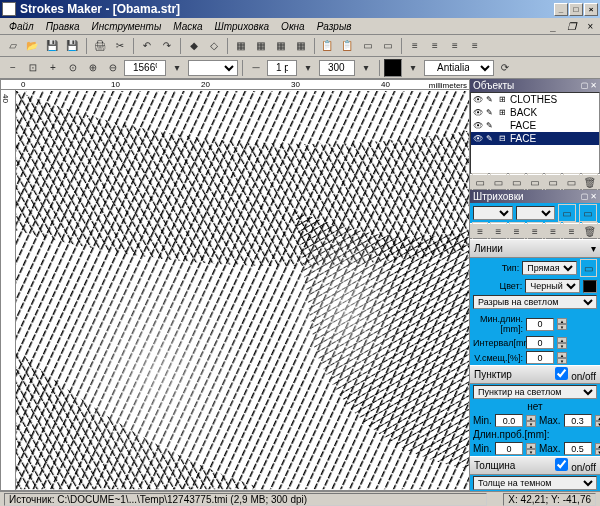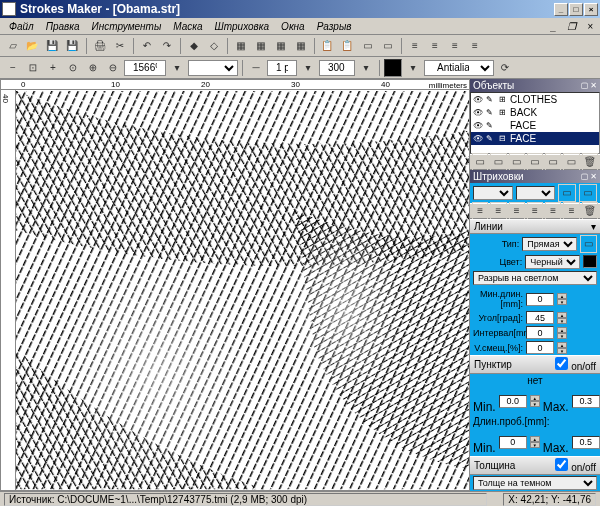--- a/index.html
+++ b/index.html
@@ -31,21 +31,21 @@
 .panel-title .pctl span { font-size: 8px; cursor: default; }
 .layer-list { background: #fff; height: 110px; overflow-y: auto; border: 1px inset #888; }
 .layer-list::-webkit-scrollbar { width: 12px; }
 .layer-list::-webkit-scrollbar-track { background: #d4d0c8; }
 .layer-list::-webkit-scrollbar-thumb { background: #bbb; border: 1px solid #888; }
 .layer-row { height: 13px; display: flex; align-items: center; padding: 0 2px; font-size: 9px; gap: 3px; }
 .layer-row .eye { width: 10px; font-size: 8px; }
 .layer-row .exp { width: 8px; font-size: 8px; }
 .layer-row.sel { background: #0a246a; color: #fff; }
 .panel-btns-row { height: 16px; background: #d4d0c8; display: flex; align-items: center; padding: 0 2px; gap: 2px; border-top: 1px solid #fff; border-bottom: 1px solid #888;}
-.prop-label { font-size: 12px; margin-top: 12px; }
+.prop-label { font-size: 10px; }
 .prop-row { display: flex; align-items: center; padding: 1px 3px; gap: 3px; }
 .prop-row label { font-size: 9px; width: 50px; text-align: right; }
 .prop-row input[type="text"] { width: 28px; height: 13px; border: 1px inset #888; font-size: 9px; text-align: center; }
 .prop-row select { height: 14px; border: 1px inset #888; font-size: 9px; flex: 1; }
 .spin { display: inline-flex; flex-direction: column; }
 .spin span { width: 10px; height: 6px; background: #d4d0c8; border: 1px solid #888; font-size: 5px; line-height: 4px; text-align: center; }
 .section-header { height: 24px; background: linear-gradient(to bottom, #eee, #ccc); font-size: 9px; padding: 1px 4px; border-top: 1px solid #fff; border-bottom:1px solid #888; display:flex; justify-content:space-between; align-items:center;}
 .statusbar { height: 15px; background: #d4d0c8; border-top: 1px solid #888; display: flex; align-items: center; font-size: 9px; padding: 0 4px; gap: 16px; }
 .statusbar .cell { border: 1px inset #ccc; padding: 0 4px; height: 13px; display:flex; align-items:center;}
 .slider-track { flex:1; height: 2px; background: #888; position: relative; margin: 0 4px;}
@@ -262,48 +262,43 @@
     <div style="height:4px"></div>
     <div class="prop-row">
         <label>Мин.длин.[mm]:</label>
         <input type="text" value="0" style="">
         <span class="spin">
           <span>▴</span>
           <span>▾</span>
         </span>
       </div>
     <div class="prop-row">
-        <label>Угол[град]:</label>
-        <input type="text" value="45" style="">
-        <span class="spin">
-          <span>▴</span>
-          <span>▾</span>
-        </span>
-      </div>
-    <div class="prop-row">
         <label>Интервал[mm]:</label>
         <input type="text" value="0" style="">
         <span class="spin">
           <span>▴</span>
           <span>▾</span>
         </span>
       </div>
     <div class="prop-row">
         <label>V.смещ.[%]:</label>
         <input type="text" value="0" style="">
         <span class="spin">
           <span>▴</span>
           <span>▾</span>
         </span>
       </div>
 
     <div class="section-header">
         <span>Пунктир</span>
         <span><input type="checkbox" checked="" style=""> <span>on/off</span></span>
       </div>
+    <div class="prop-row">
+        <select><option>Пунктир на светлом</option></select>
+      </div>
     <div class="prop-row" style="font-size:8px;justify-content:center">
         <span>нет</span>
       </div>
     <div class="prop-row">
         <span class="prop-label">Min.</span>
         <input type="text" value="0.0" style="">
         <span class="spin">
           <span>▴</span>
           <span>▾</span>
         </span>

